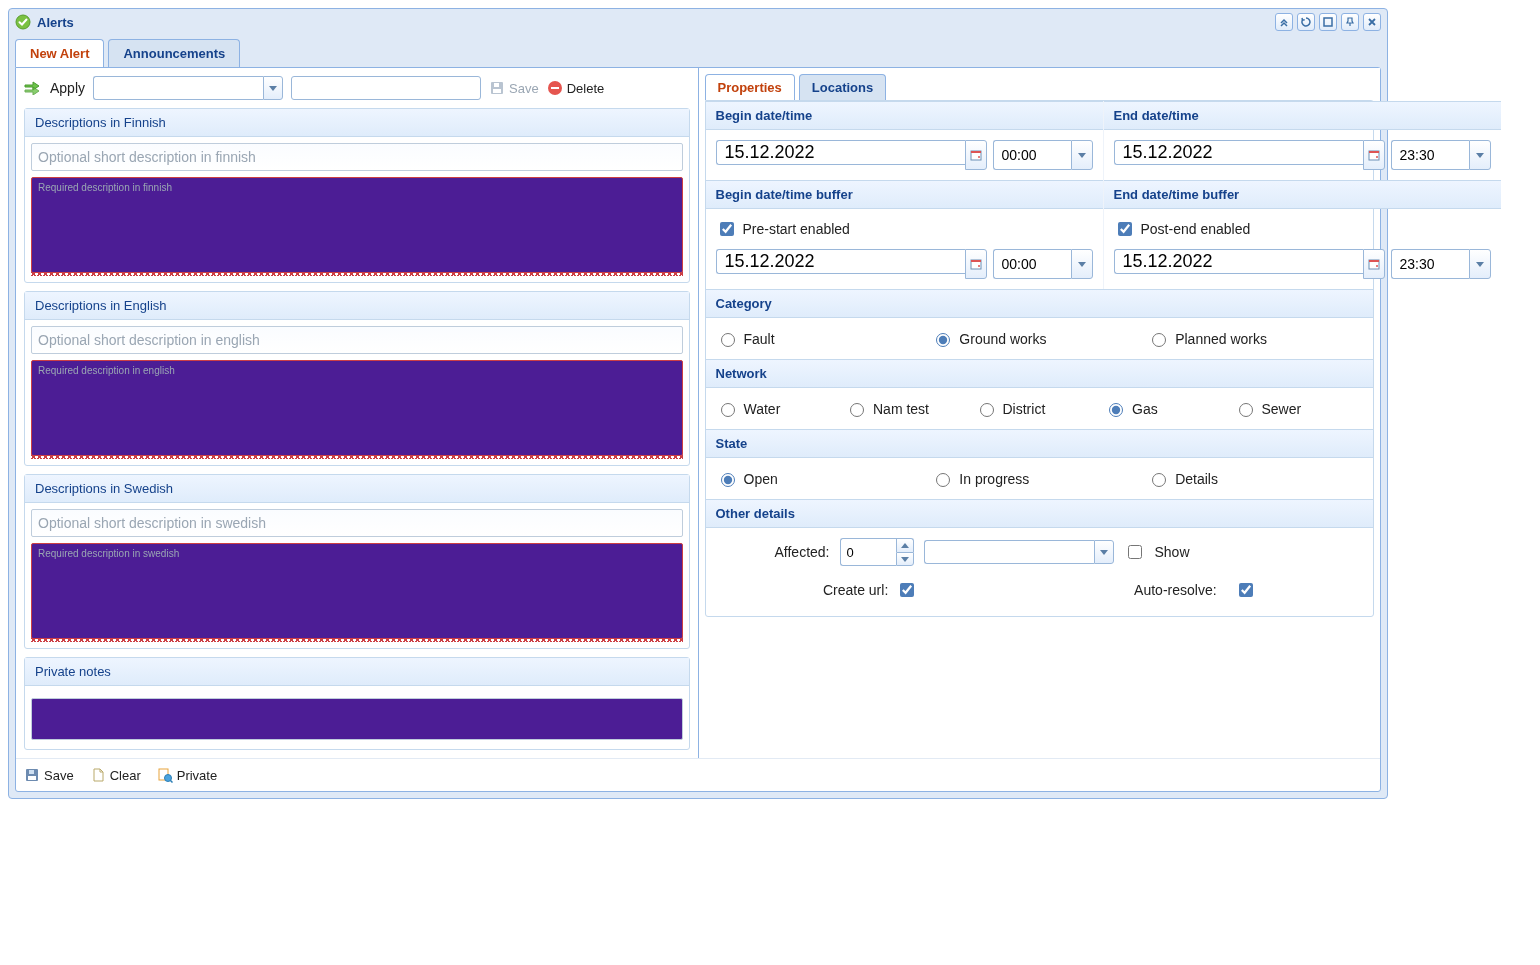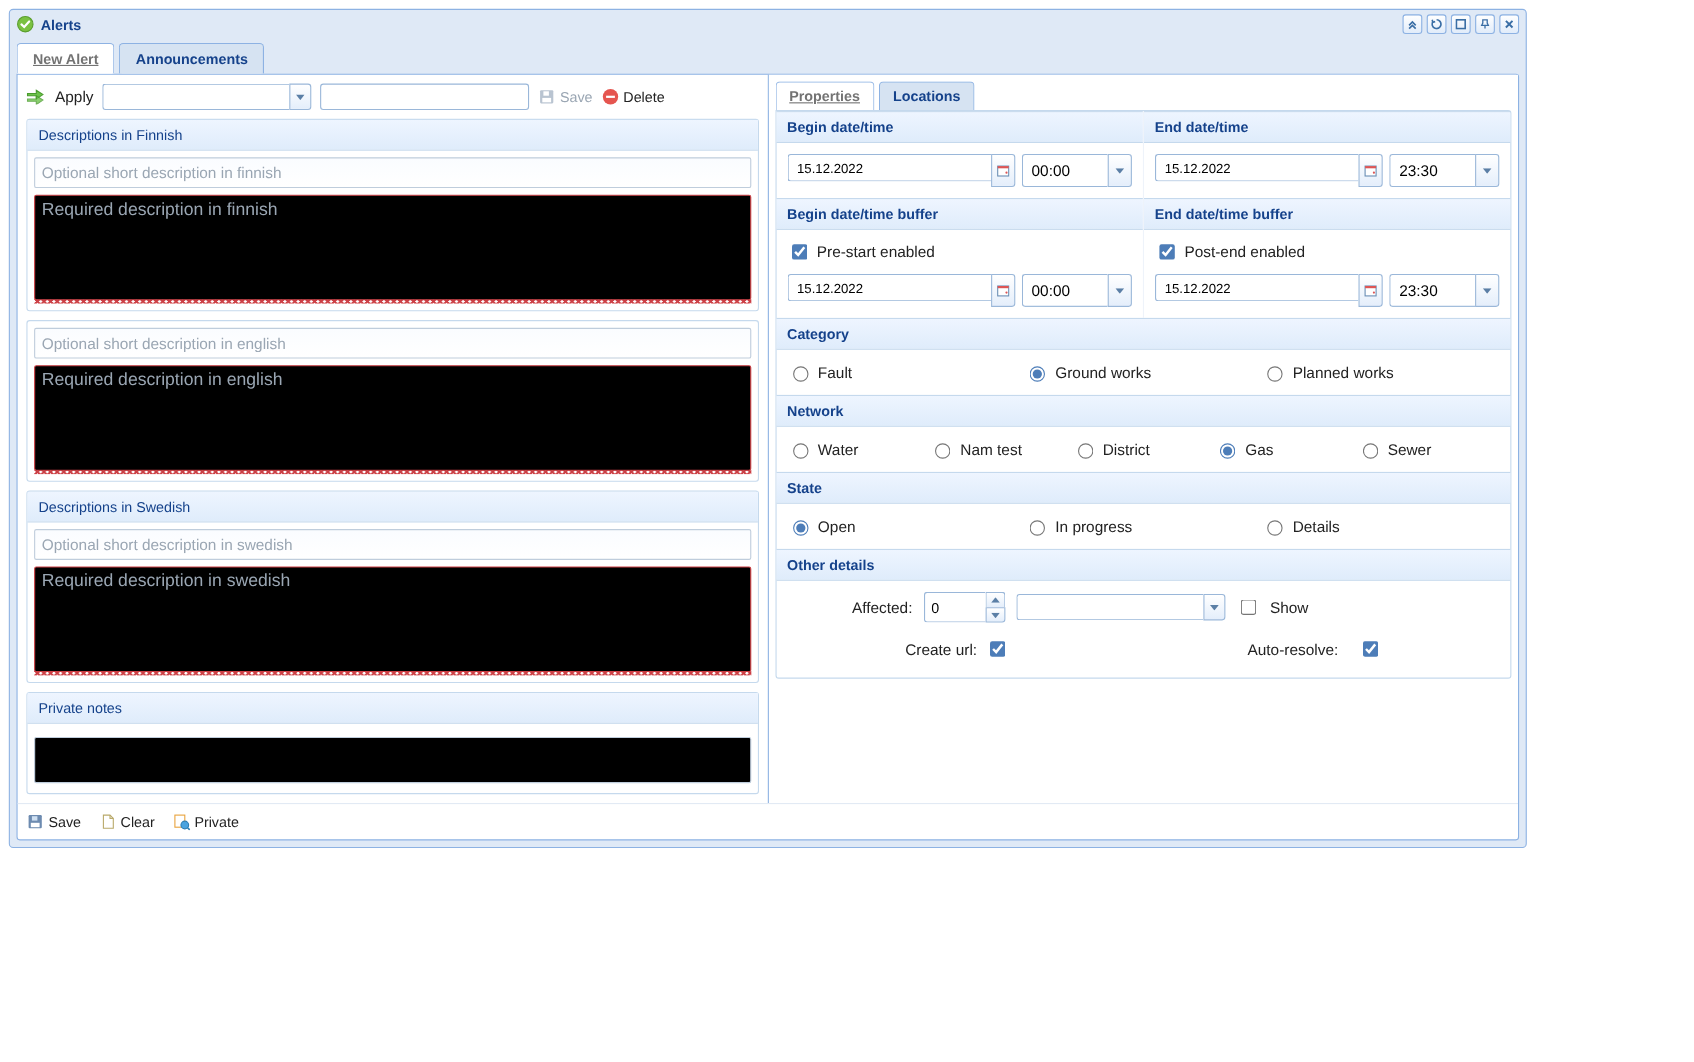--- a/index.html
+++ b/index.html
@@ -5,55 +5,55 @@
   * { box-sizing: border-box; font-family: Tahoma, Arial, sans-serif; font-size: 13px; }
   body { margin: 0; padding: 8px; background: #fff; color: #222; }
   .window { border: 1px solid #8db2e3; border-radius: 4px; background: #dfe9f6; width: 1380px; }
   .titlebar { display: flex; align-items: center; padding: 4px 6px; color: #15428b; font-weight: bold; }
   .titlebar .spacer { flex: 1; }
   .tb-btn { width: 18px; height: 18px; border: 1px solid #8db2e3; background: linear-gradient(#fff,#e1ecfa); border-radius: 3px; margin-left: 4px; display: flex; align-items: center; justify-content: center; cursor: pointer; }
   .tb-btn svg { width: 10px; height: 10px; }
   .icon-check { width: 16px; height: 16px; margin-right: 6px; }
   .tabstrip { display: flex; padding: 4px 6px 0 6px; gap: 4px; }
   .tab { padding: 6px 14px; border: 1px solid #8db2e3; border-bottom: none; border-radius: 4px 4px 0 0; background: #d6e3f2; color: #15428b; font-weight: bold; cursor: pointer; }
-  .tab.active { background: #fff; color: #737373; text-decoration: underline; }
+  .tab.active { background: #fff; color: #c2410c; }
   .tab.inner { padding: 5px 12px; }
   .body-area { margin: 0 6px 6px 6px; background: #fff; border: 1px solid #8db2e3; border-radius: 0 3px 3px 3px; }
   .split { display: flex; }
   .col { flex: 1; min-width: 0; }
   .col.left { border-right: 1px solid #8db2e3; }
   .section-title { background: linear-gradient(#eaf3ff,#d6e7fb); border-bottom: 1px solid #c5d9ed; color: #15428b; font-weight: bold; padding: 6px 10px; }
   .pad { padding: 8px; }
   .toolbar-row { display: flex; align-items: center; gap: 8px; }
   .combo { display: inline-flex; }
   .combo input { border: 1px solid #9ab7d9; border-right: none; border-radius: 3px 0 0 3px; height: 24px; padding: 2px 6px; }
   .combo .trg { width: 20px; height: 24px; border: 1px solid #9ab7d9; background: linear-gradient(#fff,#e4eefb); border-radius: 0 3px 3px 0; display: flex; align-items: center; justify-content: center; cursor: pointer; }
   .plain-input { border: 1px solid #9ab7d9; border-radius: 3px; height: 24px; padding: 2px 6px; }
   .btn-icon-text { display: inline-flex; align-items: center; gap: 4px; cursor: pointer; }
   .btn-icon-text.disabled { color: #9aa6b3; cursor: default; }
   .field-group { border: 1px solid #c5d9ed; border-radius: 3px; margin-top: 8px; }
   .fg-head { background: linear-gradient(#eef5ff,#dfecfb); color: #15428b; font-weight: normal; padding: 6px 10px; border-bottom: 1px solid #c5d9ed; }
   .fg-body { padding: 6px; }
   .short-in { width: 100%; height: 28px; border: 1px solid #bfcddc; border-radius: 2px; padding: 2px 6px; font-size: 14px; color: #888; background: linear-gradient(#fafcff,#fff); }
-  .req-ta { width: 100%; height: 96px; margin-top: 6px; border: 1px solid #cc3f44; border-radius: 2px; padding: 4px 6px; font-size: 16px; color: #888; resize: none; background: #000000; }
+  .req-ta { width: 100%; height: 96px; margin-top: 6px; border: 1px solid #cc3f44; border-radius: 2px; padding: 4px 6px; font-size: 10px; color: #888; resize: none; background: #4c1d95; }
   .req-ta::placeholder, .short-in::placeholder { color: #9aa6b3; }
   .zigzag { height: 4px; margin-top: -4px; background:
     linear-gradient(-45deg, transparent 40%, #cc3f44 40%, #cc3f44 60%, transparent 60%),
     linear-gradient(45deg, transparent 40%, #cc3f44 40%, #cc3f44 60%, transparent 60%);
     background-size: 6px 4px; background-repeat: repeat-x; }
   .subtabstrip { display: flex; padding: 6px 6px 0 6px; gap: 4px; background: #fff; }
   .subbody { margin: 0 6px 6px 6px; border: 1px solid #c5d9ed; border-radius: 0 3px 3px 3px; background: #fff; }
   .grid2 { display: flex; }
   .grid2 > div { flex: 1; border-left: 1px solid #eef3fa; }
   .grid2 > div:first-child { border-left: none; }
   .prop-head { background: linear-gradient(#eef5ff,#dfecfb); color: #15428b; font-weight: bold; padding: 6px 10px; border-bottom: 1px solid #c5d9ed; border-top: 1px solid #c5d9ed; }
   .prop-body { padding: 10px; }
   .dt-row { display: flex; gap: 6px; }
   .date-wrap { display: inline-flex; flex: 1; }
-  .date-wrap input { flex: 1; min-width: 0; border: 1px solid #9ab7d9; border-right: none; border-radius: 3px 0 0 3px; height: 25px; padding: 2px 8px; font-size: 12px; }
+  .date-wrap input { flex: 1; min-width: 0; border: 1px solid #9ab7d9; border-right: none; border-radius: 3px 0 0 3px; height: 25px; padding: 2px 8px; font-size: 18px; }
   .date-wrap .trg, .time-wrap .trg { width: 22px; height: 30px; border: 1px solid #9ab7d9; background: linear-gradient(#fff,#e4eefb); display: flex; align-items: center; justify-content: center; cursor: pointer; }
   .date-wrap .trg { border-radius: 0 3px 3px 0; }
   .time-wrap { display: inline-flex; width: 100px; }
   .time-wrap input { flex: 1; min-width: 0; border: 1px solid #9ab7d9; border-right: none; border-radius: 3px 0 0 3px; height: 30px; padding: 2px 8px; font-size: 14px; }
   .time-wrap .trg { border-radius: 0 3px 3px 0; }
   .chk-row { display: flex; align-items: center; gap: 6px; margin-bottom: 10px; }
   .radio-row { display: flex; align-items: center; padding: 12px 10px; }
   .radio-opt { display: flex; align-items: center; gap: 6px; flex: 1; }
   input[type=radio], input[type=checkbox] { width: 14px; height: 14px; accent-color: #4d7db8; }
   .footer { padding: 8px; display: flex; gap: 16px; align-items: center; border-top: 1px solid #e2eaf4; }
@@ -157,20 +157,21 @@
           <div class="field-group">
             <div class="fg-head">Descriptions in Finnish</div>
             <div class="fg-body">
               <input class="short-in" placeholder="Optional short description in finnish" style="">
               <textarea class="req-ta" placeholder="Required description in finnish" style=""></textarea>
               <div class="zigzag"></div>
             </div>
           </div>
 
           <div class="field-group">
+            <div class="fg-head">Descriptions in English</div>
             <div class="fg-body">
               <input class="short-in" placeholder="Optional short description in english" style="">
               <textarea class="req-ta" placeholder="Required description in english" style=""></textarea>
               <div class="zigzag"></div>
             </div>
           </div>
 
           <div class="field-group">
             <div class="fg-head">Descriptions in Swedish</div>
             <div class="fg-body">

